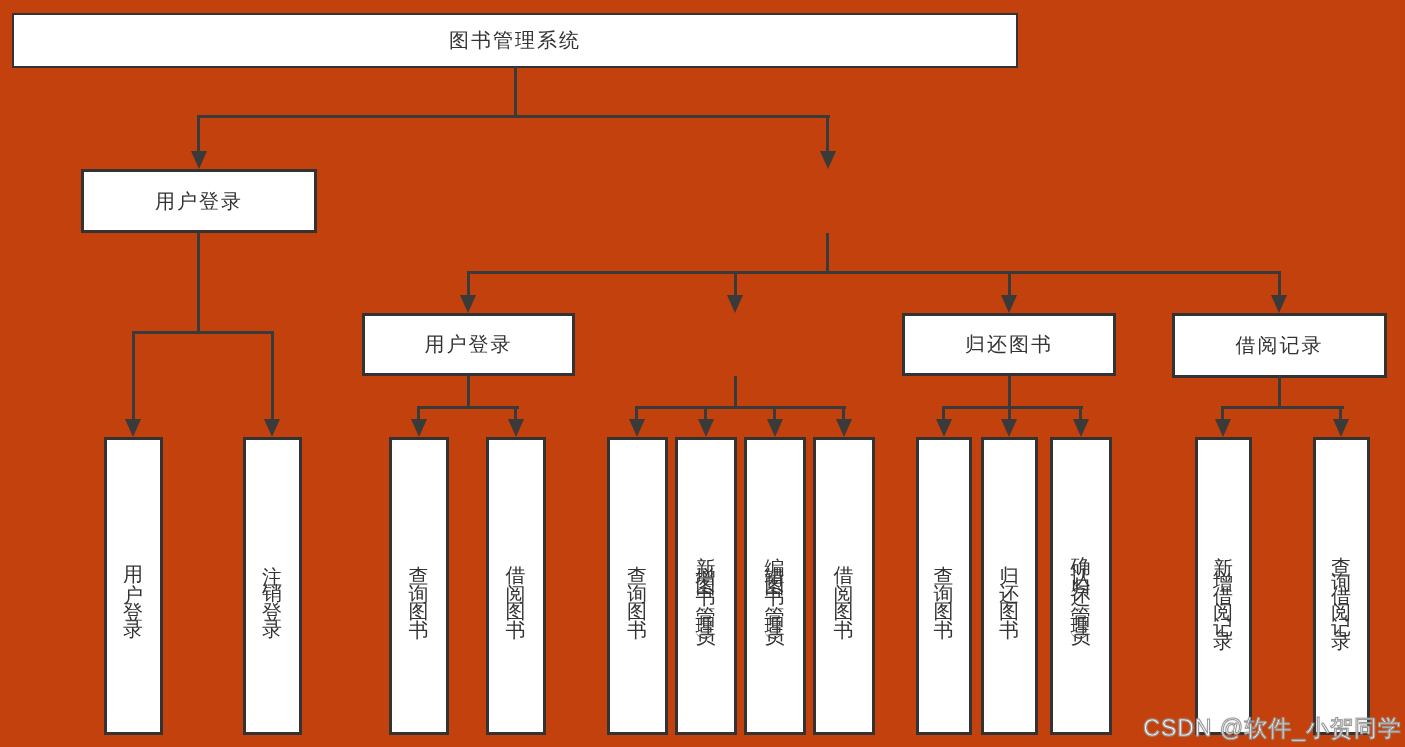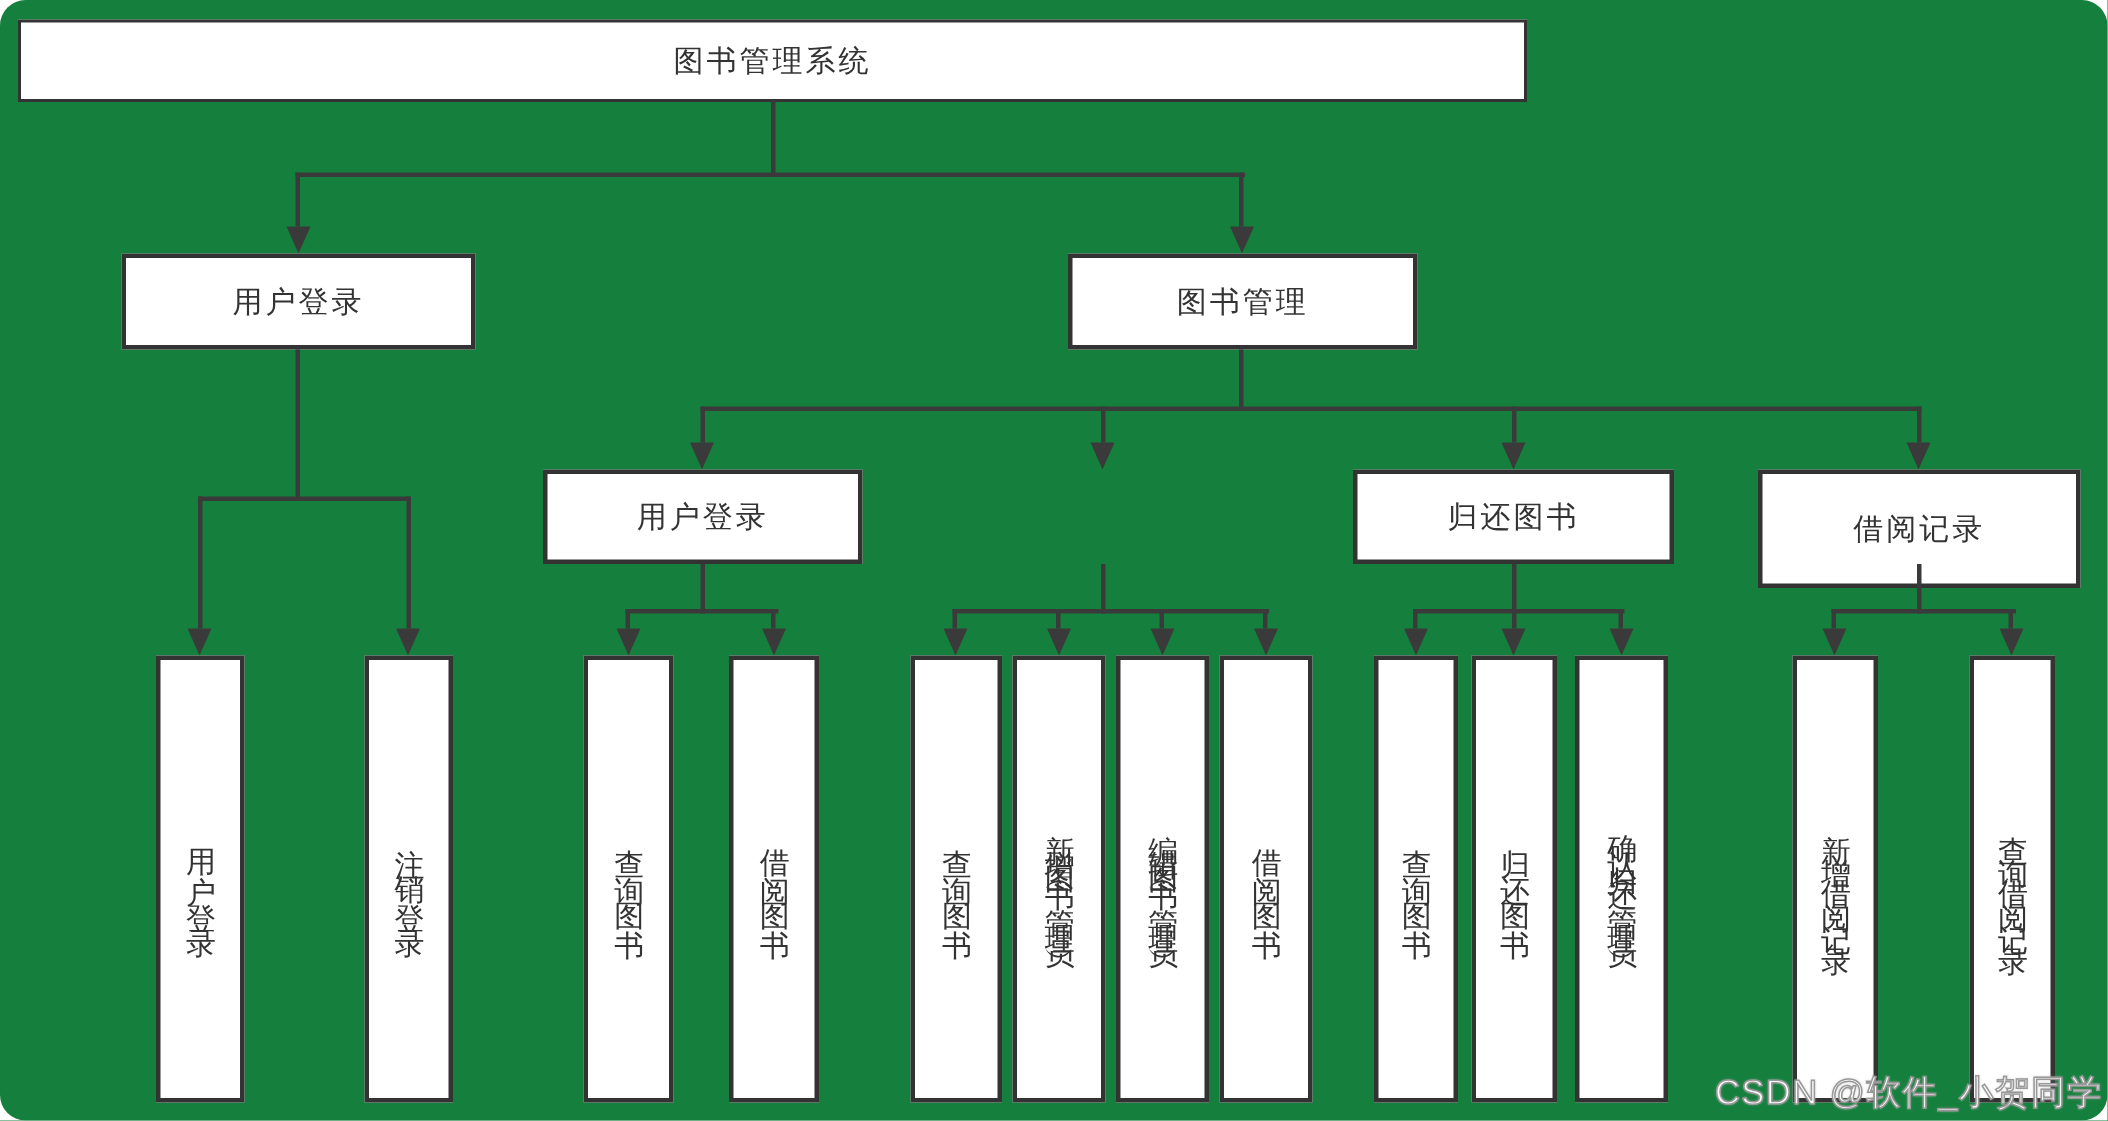--- a/index.html
+++ b/index.html
@@ -3,23 +3,22 @@
 <meta charset="utf-8">
 <style>
   html,body{margin:0;padding:0;}
   body{
     font-family:"Liberation Sans","DejaVu Sans",sans-serif;
     background:#ffffff;
   }
   .canvas{
     position:relative;
     width:1405px;height:747px;
-    background:#15803d;
+    background:#c2410c;
     overflow:hidden;
-    border-radius:17px;
   }
   .node{
     position:absolute;
     box-sizing:border-box;
     border:3px solid #333333;
     background:#ffffff;
     display:flex;
     align-items:center;
     justify-content:center;
     color:#333333;
@@ -71,23 +70,20 @@
   <div class="vline" style="left:514px;top:67px;height:50px"></div>
   <div class="hline" style="left:197px;top:115px;width:633px"></div>
   <div class="vline" style="left:197px;top:115px;height:36px"></div>
   <div class="arrow" style="left:191px;top:151px"></div>
   <div class="vline" style="left:826px;top:115px;height:36px"></div>
   <div class="arrow" style="left:820px;top:151px"></div>
 
   <div class="node h" style="left:81px;top:169px;width:236px;height:64px">
     <span>用户登录</span>
   </div>
-  <div class="node h" style="left:712px;top:169px;width:233px;height:64px">
-    <span>图书管理</span>
-  </div>
 
   <div class="vline" style="left:197px;top:233px;height:101px"></div>
   <div class="hline" style="left:132px;top:331px;width:142px"></div>
   <div class="vline" style="left:132px;top:331px;height:88px"></div>
   <div class="arrow" style="left:125px;top:419px"></div>
   <div class="vline" style="left:271px;top:331px;height:88px"></div>
   <div class="arrow" style="left:264px;top:419px"></div>
 
   <div class="vline" style="left:826px;top:233px;height:40px"></div>
   <div class="hline" style="left:467px;top:271px;width:814px"></div>
@@ -99,21 +95,21 @@
   <div class="arrow" style="left:1001px;top:295px"></div>
   <div class="vline" style="left:1278px;top:271px;height:24px"></div>
   <div class="arrow" style="left:1271px;top:295px"></div>
 
   <div class="node h" style="left:362px;top:313px;width:213px;height:63px">
     <span>用户登录</span>
   </div>
   <div class="node h" style="left:902px;top:313px;width:214px;height:63px">
     <span>归还图书</span>
   </div>
-  <div class="node h" style="left:1172px;top:313px;width:215px;height:79px">
+  <div class="node h" style="left:1172px;top:313px;width:215px;height:65px">
     <span>借阅记录</span>
   </div>
 
   <div class="vline" style="left:467px;top:376px;height:33px"></div>
   <div class="hline" style="left:417px;top:406px;width:102px"></div>
   <div class="vline" style="left:417px;top:406px;height:13px"></div>
   <div class="arrow" style="left:411px;top:419px"></div>
   <div class="vline" style="left:514px;top:406px;height:13px"></div>
   <div class="arrow" style="left:508px;top:419px"></div>
 

